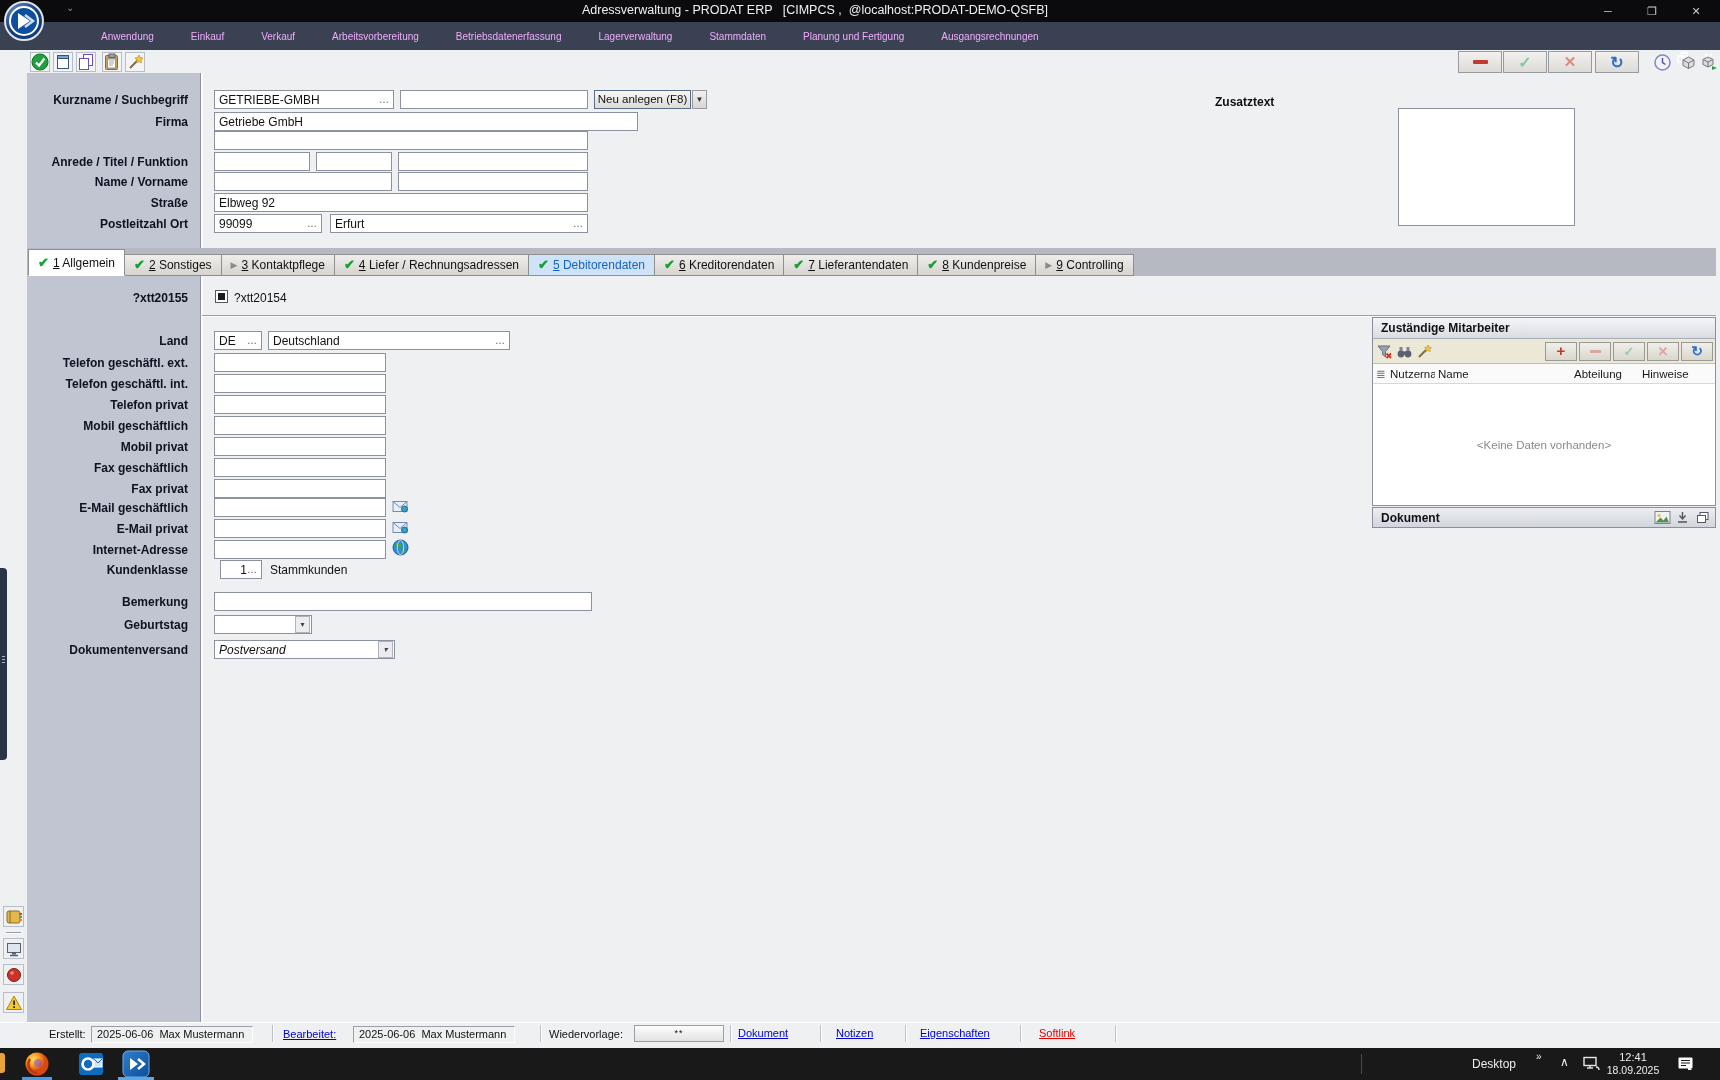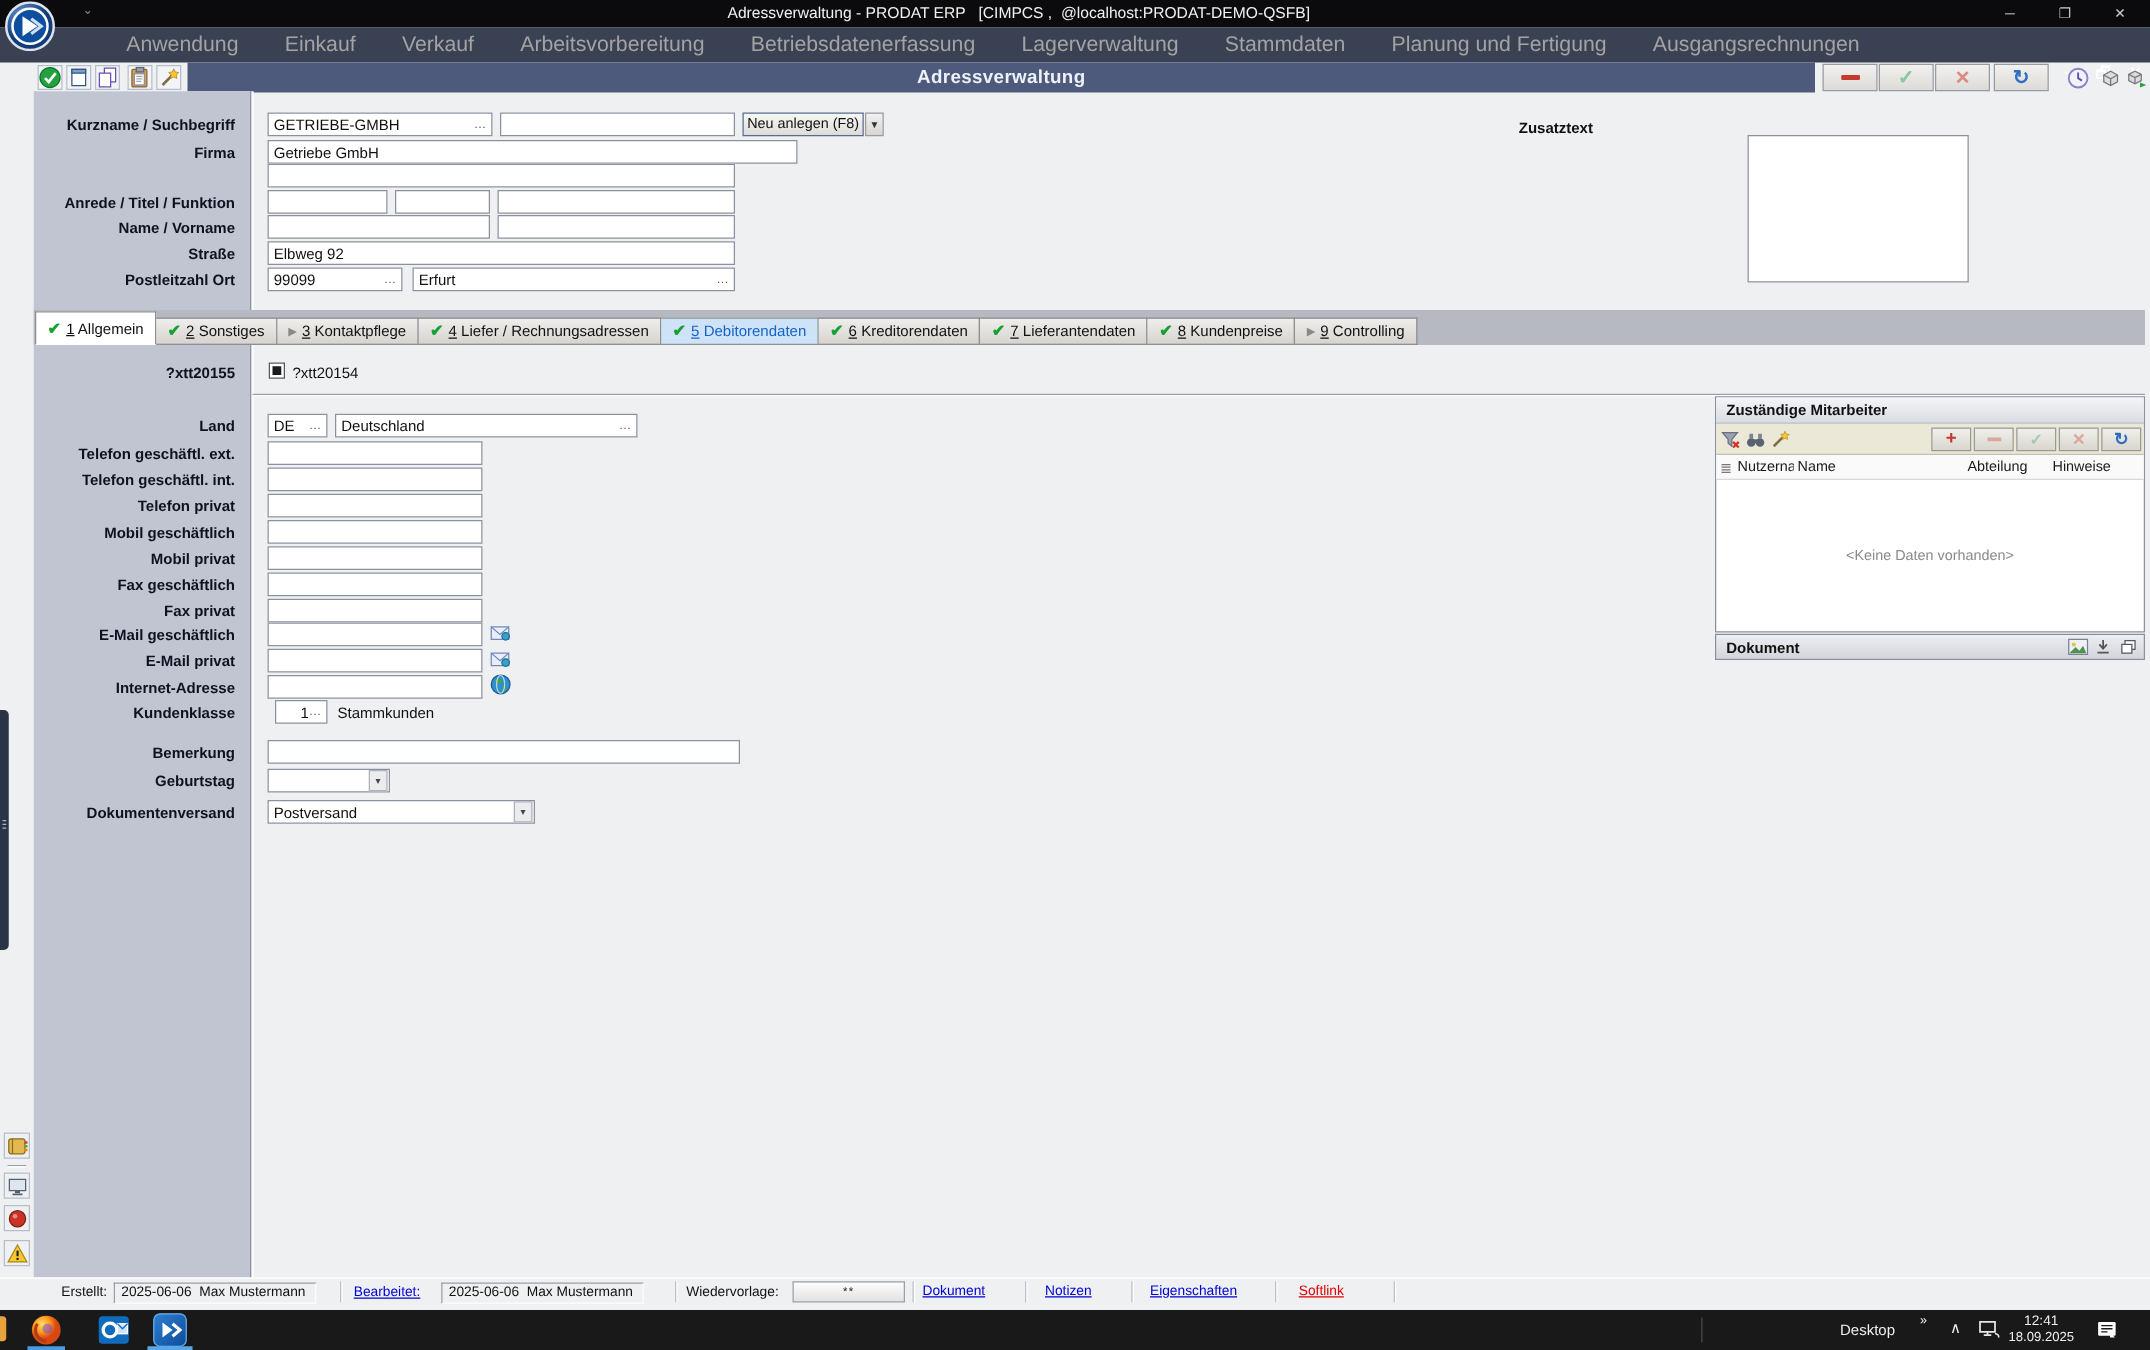--- a/index.html
+++ b/index.html
@@ -7,21 +7,21 @@
           font-family:"Liberation Sans",sans-serif;color:#111;}
   .abs{position:absolute;}
   
   .titlebar{position:absolute;left:0;top:0;width:1720px;height:22px;background:#0b0b0d;}
   .titlebar .title{position:absolute;left:0;right:90px;top:3px;text-align:center;
                    font-size:12.5px;color:#f1f1f1;white-space:pre;}
   .winctl{position:absolute;top:0;height:22px;display:flex;}
   .winctl span{width:44px;text-align:center;color:#c9c9c9;font-size:11px;line-height:22px;}
   .menubar{position:absolute;left:0;top:22px;width:1720px;height:28px;background:#3a4153;}
   .menubar ul{margin:0;padding:0 0 0 88px;list-style:none;display:flex;height:28px;align-items:center;}
-  .menubar li{padding:0 13px;margin-right:11px;font-size:17px;color:#a3a3a3;white-space:nowrap;}
+  .menubar li{padding:0 13px;margin-right:11px;font-size:10px;color:#f0abfc;white-space:nowrap;}
   .menuctl{position:absolute;left:1645px;top:24px;display:flex;gap:3px;}
   .menuctl span{width:23px;text-align:center;color:#fff;font-size:13px;line-height:24px;}
   .chev{position:absolute;left:66px;top:2px;color:#8a8a8a;font-size:10px;}
   
   .tband{position:absolute;left:150px;top:50px;width:1302px;height:24px;background:#4d5a7c;}
   .tband .t{width:100%;text-align:center;font-size:15px;font-weight:bold;color:#eef1f8;line-height:24px;letter-spacing:.3px;}
   .ticon{position:absolute;top:52px;width:20px;height:20px;background:#f3f4f6;border:1px solid #b7bdc9;
          display:flex;align-items:center;justify-content:center;box-sizing:border-box;}
   .tbtn{position:absolute;top:51px;width:44px;height:22px;background:linear-gradient(#f2f1ef,#dddbd7);
         border:1px solid #979a9f;box-sizing:border-box;display:flex;align-items:center;justify-content:center;}
@@ -172,23 +172,20 @@
         <path d="M6 8h5M6 10h5M6 12h4" stroke="#9aa" stroke-width="1"></path>
       </svg>
   </div>
   <div class="ticon" style="left:125px;">
     <svg width="18" height="18">
         <line x1="4" y1="15" x2="12" y2="7" stroke="#7d6d42" stroke-width="2"></line>
         <path d="M13 2l1.2 2.6 2.8.4-2 2 .5 2.8-2.5-1.3-2.5 1.3.5-2.8-2-2 2.8-.4z" fill="#f5c63a" stroke="#b78f1f" stroke-width=".7"></path>
       </svg>
   </div>
 
-  <div class="tband">
-    <div class="t">Adressverwaltung</div>
-  </div>
 
   <div class="tbtn" style="left:1458px;">
     <span style="display:block;width:15px;height:4px;background:#c23b2e;border-radius:1px;"></span>
   </div>
   <div class="tbtn" style="left:1503px;">
     <span style="color:#86c8a2;font-size:16px;font-weight:bold;">✓</span>
   </div>
   <div class="tbtn" style="left:1548px;">
     <span style="color:#d98c80;font-size:15px;font-weight:bold;">✕</span>
   </div>
@@ -409,21 +406,21 @@
 
   <div class="inp" style="left:214px;top:592px;width:378px;">
       <span class="v"></span>
     </div>
 
   <div class="inp" style="left:214px;top:615px;width:98px;">
     <span class="v"></span>
       <span class="cmb"></span>
     </div>
 
-  <div class="inp" style="left:214px;top:640px;width:214px;">
+  <div class="inp" style="left:214px;top:640px;width:181px;font-style:italic;">
     <span class="v">Postversand</span>
       <span class="cmb"></span>
     </div>
 
   <div class="panel">
     <div class="phead">Zuständige Mitarbeiter</div>
     <div class="ptool">
       <span class="picn">
         <svg width="17" height="17">
             <path d="M2 3 H14 L9.5 8.5 V14 L6.5 11.5 V8.5 Z" fill="#9aa2ae" stroke="#667081"></path>

